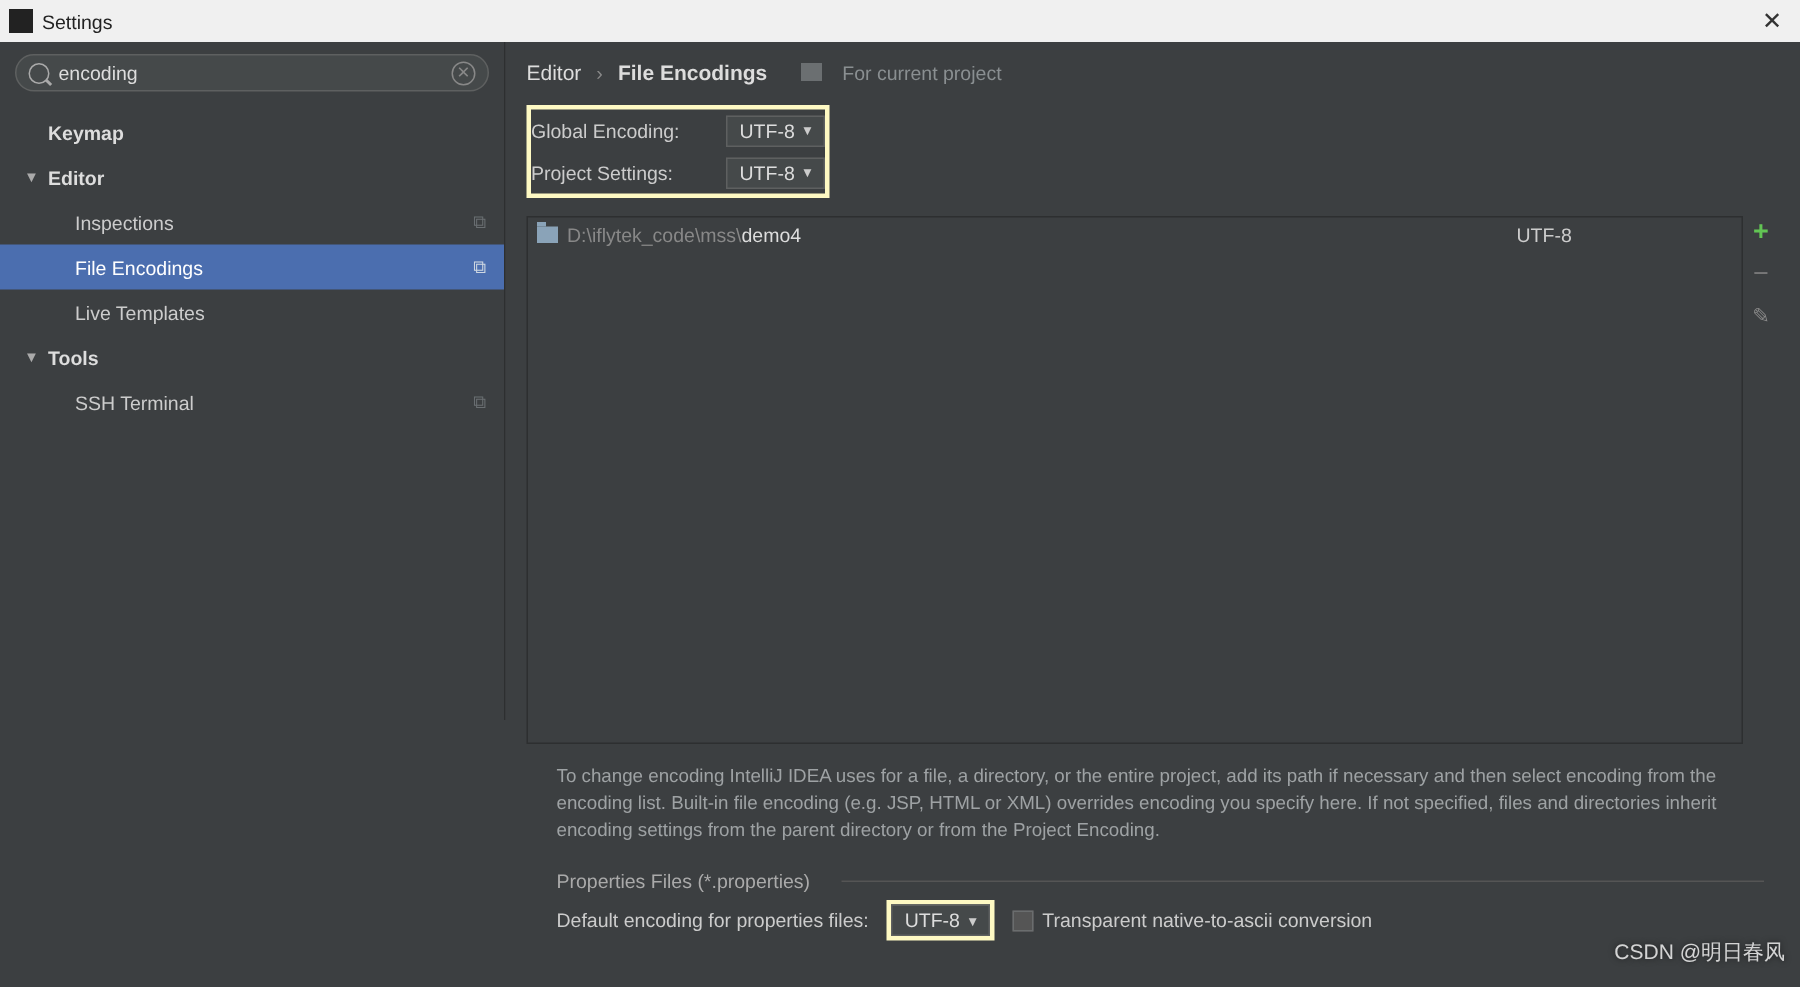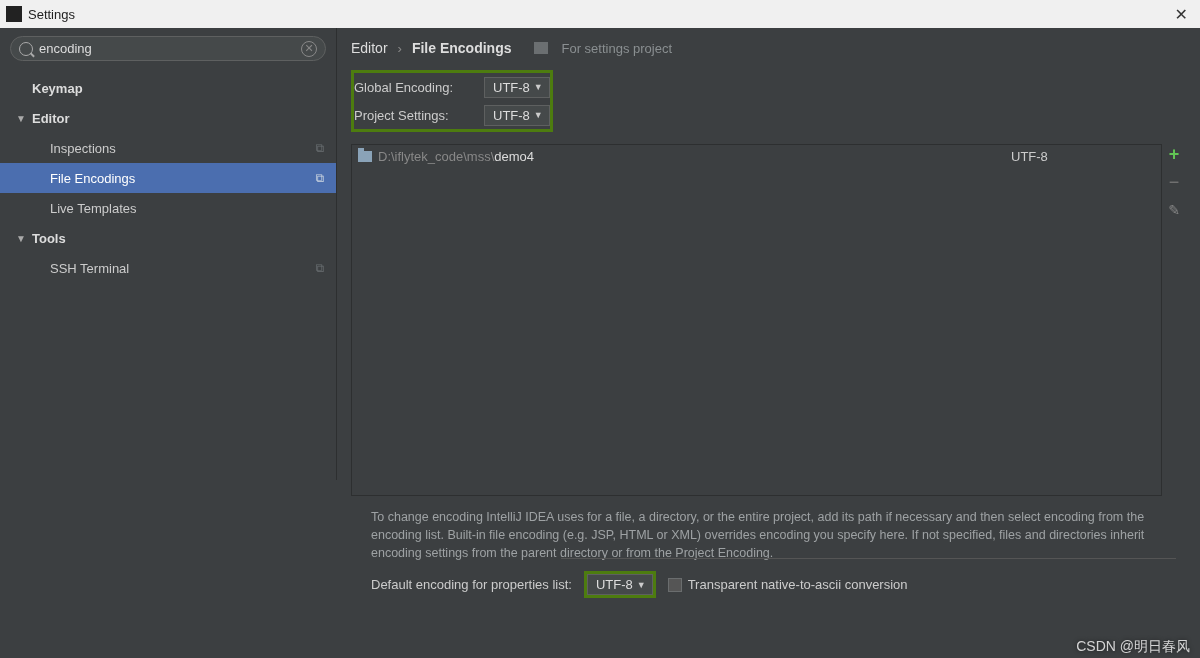--- a/index.html
+++ b/index.html
@@ -27,21 +27,21 @@
   .crumbs { display: flex; align-items: center; gap: 10px; margin-bottom: 14px; }
   .crumb { color: #ddd; font-size: 14px; }
   .crumb.strong { font-weight: 600; }
   .chev { color: #888; }
   .proj-badge { width: 14px; height: 12px; background: #6b6f71; display: inline-block; margin-left: 12px; margin-right: 4px; }
   .proj-text { color: #8a8f91; font-size: 13px; }
   .form-row { display: flex; align-items: center; height: 28px; margin-bottom: 0px; }
   .form-label { width: 130px; color: #ccc; }
   .dd { border: 1px solid #5e6060; background: #45494a; color: #ddd; padding: 2px 6px 2px 8px; display: inline-flex; align-items: center; min-width: 58px; cursor: pointer; font-size: 13px; }
   .dd .caret { margin-left: 4px; font-size: 9px; color: #ccc; }
-  .hl-box { border: 3px solid #4d7c0f; padding: 0; display: inline-block; }
+  .hl-box { border: 3px solid #fef9c3; padding: 0; display: inline-block; }
   .table-area { margin-top: 12px; display: flex; }
   .table-main { flex: 1; border: 1px solid #2d2f30; background: #3c3f41; height: 352px; display: flex; flex-direction: column; }
   .thead { display: flex; background: #3c3f41; border-bottom: 1px solid #2d2f30; height: 22px; align-items: center; }
   .thead .col1 { flex: 1; text-align: center; color: #ccc; font-size: 12px; }
   .thead .col2 { width: 150px; text-align: center; color: #ccc; font-size: 12px; border-left: 1px solid #2d2f30; }
   .trow { display: flex; align-items: center; padding: 4px 6px; }
   .folder-ico { width: 14px; height: 11px; background: #8aa3b8; display: inline-block; margin-right: 6px; position: relative; }
   .folder-ico::before { content: ""; position: absolute; left: 0; top: -3px; width: 6px; height: 3px; background: #8aa3b8; }
   .path-dim { color: #888; margin-top: 10px; }
   .path-bright { color: #ddd; }
@@ -49,21 +49,21 @@
   .side-tools { width: 24px; display: flex; flex-direction: column; align-items: center; padding-top: 2px; gap: 12px; }
   .tool { width: 16px; height: 16px; display: flex; align-items: center; justify-content: center; cursor: pointer; }
   .plus { color: #62c554; font-size: 18px; font-weight: 700; }
   .minus { color: #777; font-size: 18px; }
   .pencil { color: #888; font-size: 14px; }
   .info-text { padding: 12px 20px 4px 20px; color: #9ea2a4; font-size: 12.5px; line-height: 1.45; }
   .sep-title { color: #aaa; margin-top: 14px; font-size: 13px; padding-left: 20px; }
   .sep-line { border-top: 1px solid #555; margin-top: -8px; margin-left: 210px; margin-right: 10px; }
   .bottom-row { display: flex; align-items: center; padding: 12px 20px; gap: 12px; }
   .chk { width: 14px; height: 14px; background: #555; border: 1px solid #6a6d6e; display: inline-block; vertical-align: middle; margin-right: 6px; cursor: pointer; }
-  .watermark { position: absolute; right: 10px; bottom: 2px; color: rgba(240,240,240,0.85); font-size: 14px; font-weight: 500; text-shadow: 0 0 4px rgba(0,0,0,0.6); }
+  .watermark { position: absolute; right: 10px; bottom: 14px; color: rgba(240,240,240,0.85); font-size: 14px; font-weight: 500; text-shadow: 0 0 4px rgba(0,0,0,0.6); }
 </style>
 </head>
 <body>
 
 <div class="titlebar">
   <div class="titlebar-left">
     <span class="title-icon"></span>
     <span>Settings</span>
   </div>
   <span class="close-x">✕</span>
@@ -107,21 +107,21 @@
       </div>
     </div>
   </div>
 
   <div class="main">
     <div class="crumbs">
       <span class="crumb">Editor</span>
       <span class="chev">›</span>
       <span class="crumb strong">File Encodings</span>
       <span class="proj-badge"></span>
-      <span class="proj-text">For settings project</span>
+      <span class="proj-text">For current project</span>
     </div>
 
     <div class="hl-box" style="width:fit-content;">
       <div class="form-row">
         <span class="form-label">Global Encoding:</span>
         <span class="dd">
           <span>UTF-8</span>
           <span class="caret">▼</span>
         </span>
       </div>
@@ -146,24 +146,25 @@
       </div>
       <div class="side-tools">
         <span class="tool plus">+</span>
         <span class="tool minus">−</span>
         <span class="tool pencil">✎</span>
       </div>
     </div>
 
     <div class="info-text">To change encoding IntelliJ IDEA uses for a file, a directory, or the entire project, add its path if necessary and then select encoding from the encoding list. Built-in file encoding (e.g. JSP, HTML or XML) overrides encoding you specify here. If not specified, files and directories inherit encoding settings from the parent directory or from the Project Encoding.</div>
 
+    <div class="sep-title">Properties Files (*.properties)</div>
     <div class="sep-line"></div>
 
     <div class="bottom-row">
-      <span style="color:#ccc;">Default encoding for properties list:</span>
+      <span style="color:#ccc;">Default encoding for properties files:</span>
       <span class="hl-box">
         <span class="dd">
           <span>UTF-8</span>
           <span class="caret">▼</span>
         </span>
       </span>
       <label style="color:#ccc; display:flex; align-items:center;">
         <span class="chk"></span>
         <span>Transparent native-to-ascii conversion</span>
       </label>

